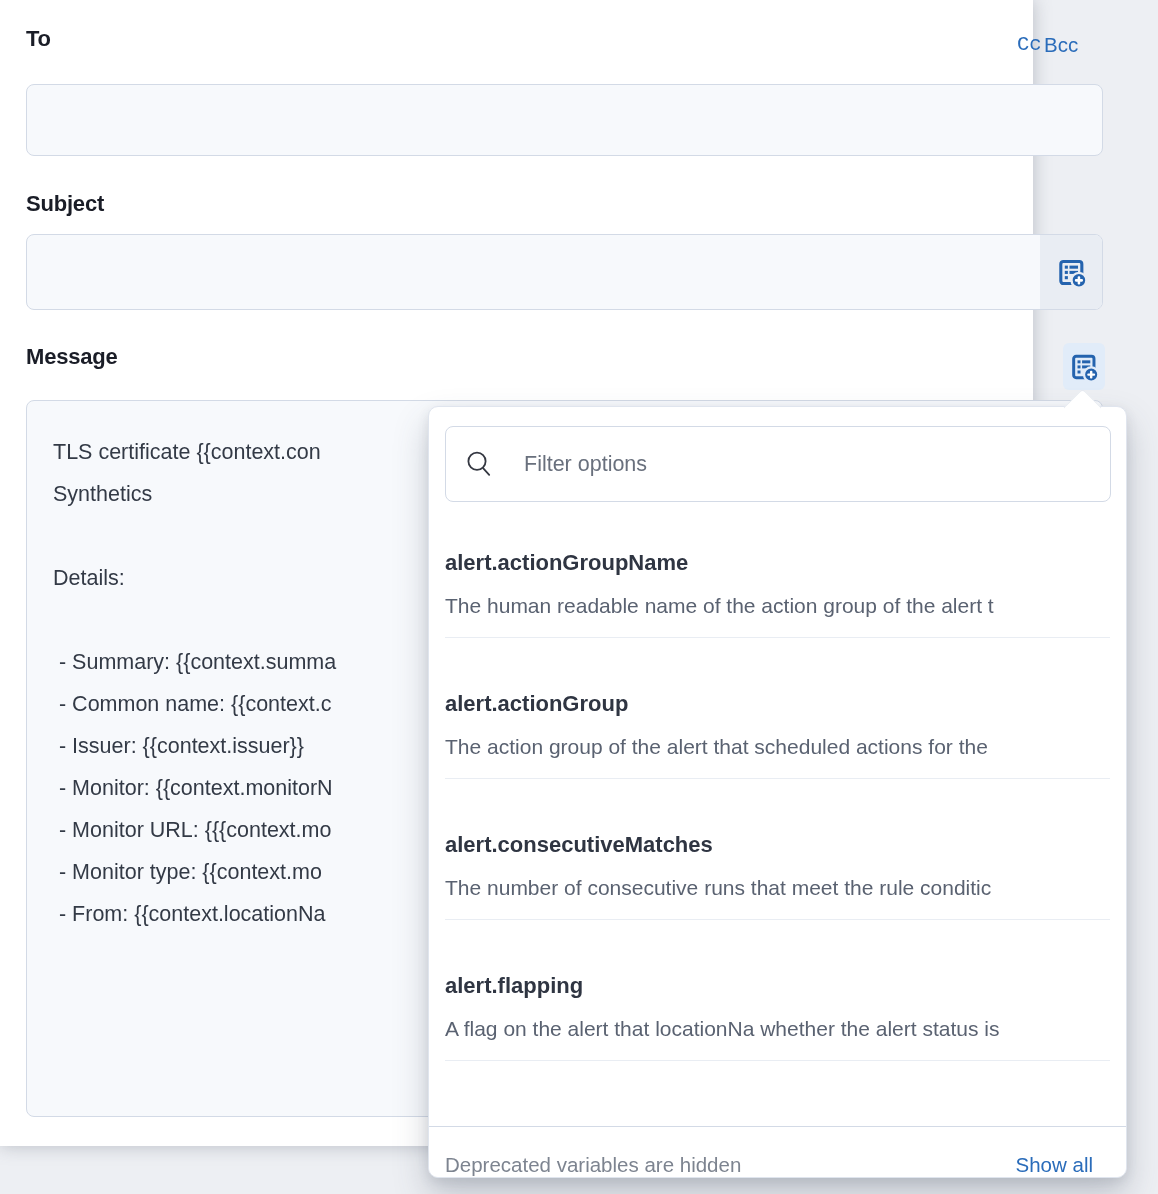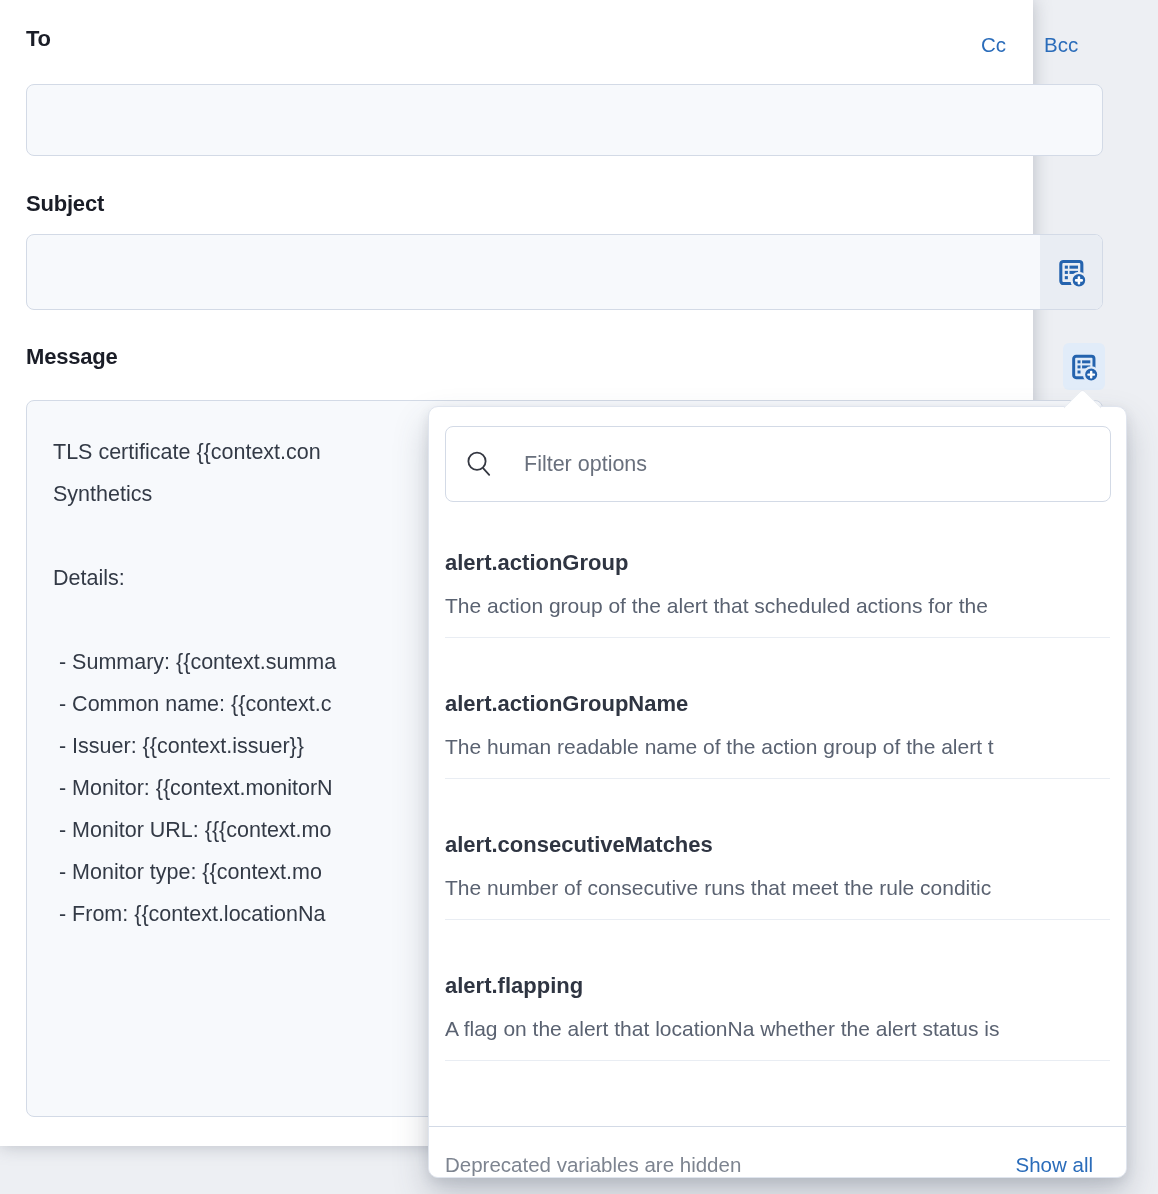--- a/index.html
+++ b/index.html
@@ -18,21 +18,21 @@
   .field-label{
     position:absolute;left:26px;
     font-size:22px;font-weight:700;color:#1a1d27;letter-spacing:-.2px;
   }
   .lbl-to{top:26px;}
   .lbl-subject{top:191px;}
   .lbl-message{top:344px;}
   .cc-link,.bcc-link{
     position:absolute;top:33px;font-size:20.5px;font-weight:500;color:#2a6cba;cursor:pointer;
   }
-  .cc-link{left:981px;}
+  .cc-link{left:1017px;font-family:Liberation Mono, monospace;}
   .bcc-link{left:1044px;}
   .euiField{
     position:absolute;left:26px;width:1077px;box-sizing:border-box;
     background:#f7f9fc;border:1px solid #d3dae6;border-radius:8px;
   }
   .to-field{top:84px;height:72px;}
   .subject-field{top:234px;height:76px;display:flex;overflow:hidden;}
   .bare-input{
     flex:1;border:none;outline:none;background:transparent;
     font-size:21px;color:#343741;padding:0 20px;min-width:0;
@@ -166,27 +166,27 @@
   <div class="search-box">
     <svg width="30" height="30" viewBox="0 0 30 30" fill="none">
       <circle cx="13" cy="12.2" r="8.6" stroke="#343741" stroke-width="1.8"></circle>
       <path d="M19.3 19.4 L25.2 25.8" stroke="#343741" stroke-width="1.8" stroke-linecap="round"></path>
     </svg>
     <input placeholder="Filter options" style="">
   </div>
 
   <div class="var-list">
     <div class="var-item">
+      <div class="var-title">alert.actionGroupName</div>
+      <div class="var-desc">The human readable name of the action group of the alert t</div>
+      <div class="var-hr"></div>
+    </div>
+    <div class="var-item">
       <div class="var-title">alert.actionGroup</div>
       <div class="var-desc">The action group of the alert that scheduled actions for the</div>
-      <div class="var-hr"></div>
-    </div>
-    <div class="var-item">
-      <div class="var-title">alert.actionGroupName</div>
-      <div class="var-desc">The human readable name of the action group of the alert t</div>
       <div class="var-hr"></div>
     </div>
     <div class="var-item">
       <div class="var-title">alert.consecutiveMatches</div>
       <div class="var-desc">The number of consecutive runs that meet the rule conditic</div>
       <div class="var-hr"></div>
     </div>
     <div class="var-item">
       <div class="var-title">alert.flapping</div>
       <div class="var-desc">A flag on the alert that locationNa whether the alert status is</div>

